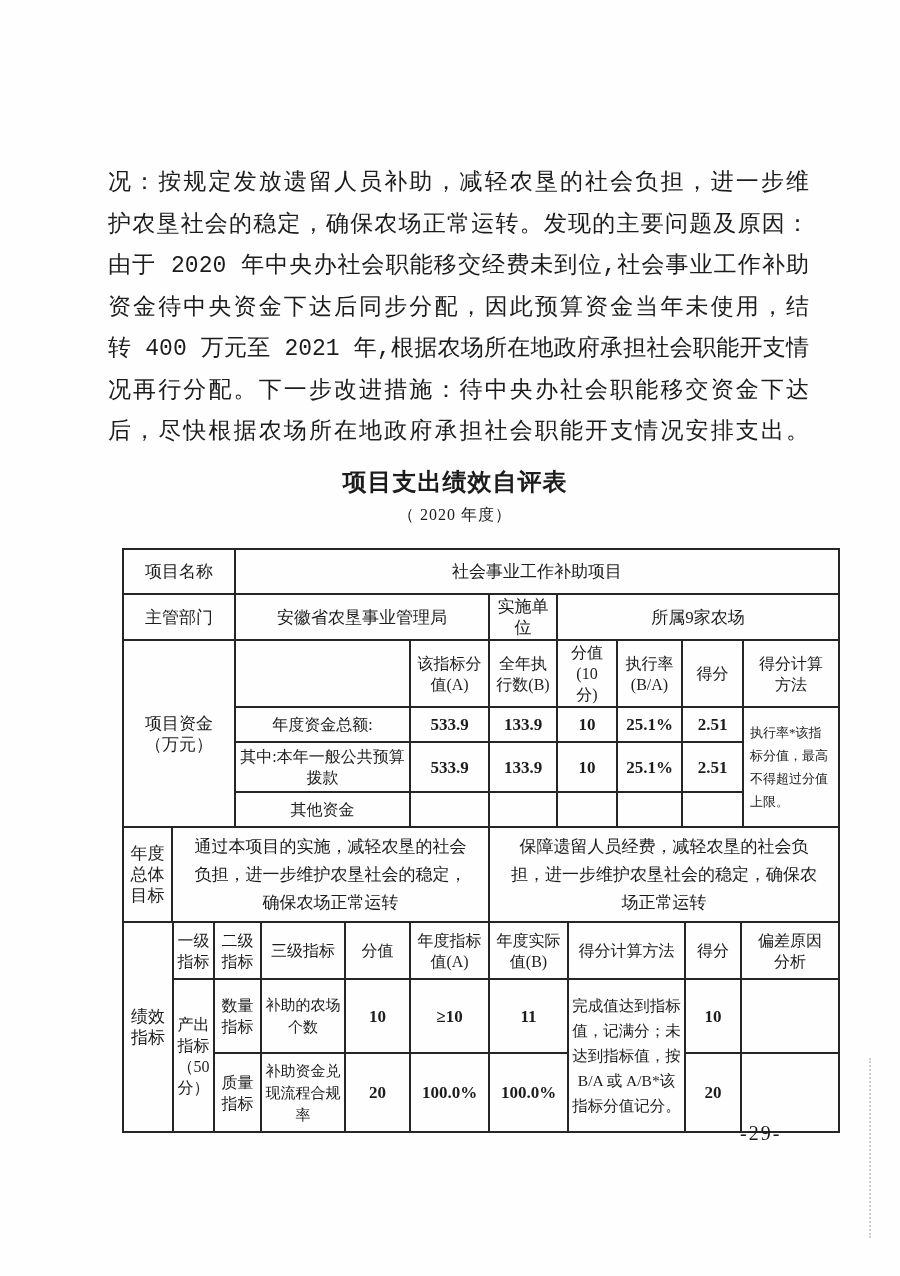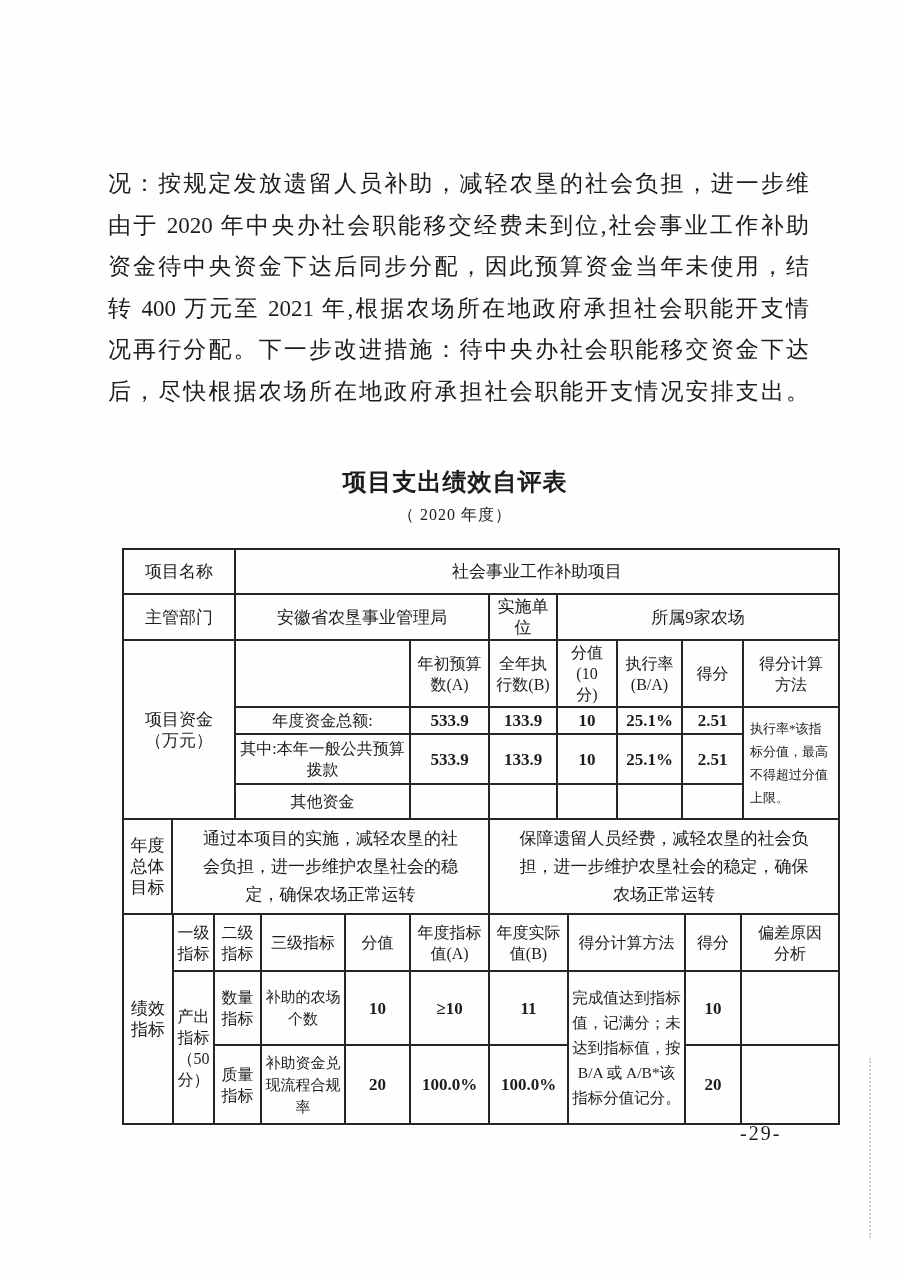--- a/index.html
+++ b/index.html
@@ -5,53 +5,54 @@
   html,body { margin:0; padding:0; background:#e8e8e8; }
   .page {
     position:relative; width:900px; height:1276px; margin:0 auto;
     background:#fefefe; overflow:hidden;
     font-family:"Liberation Serif","DejaVu Serif",serif;
     color:#1c1c1c;
   }
   
   .para { position:absolute; left:108px; top:163px; width:701px;
           font-size:23px; line-height:41.5px; }
-  .para .line { text-align:justify; text-align-last:justify; white-space:nowrap; }
+  .para .line { text-align:justify; text-align-last:justify; white-space:nowrap;font-family:Liberation Mono, monospace; }
   
   .doc-title { position:absolute; left:0; top:466px; width:910px; text-align:center;
                font-family:"Liberation Sans","DejaVu Sans",sans-serif;
                font-weight:700; font-size:24px; letter-spacing:1px; }
   .doc-subtitle { position:absolute; left:0; top:505px; width:910px; text-align:center;
                   font-size:16px; letter-spacing:1px; }
   
   .tablewrap { position:absolute; left:122px; top:548px; width:720px; }
   table { border-collapse:collapse; table-layout:fixed; width:716px; }
   .t2, .t3 { margin-top:-2px; }
   td { border:2px solid #262626; text-align:center; vertical-align:middle;
        font-size:16px; padding:1px 3px; overflow:hidden; line-height:21px; }
   td.prewrap { white-space:pre-line; }
   td.num { font-size:17px;font-weight:bold; }
   td.big { font-size:17px; }
   td.method1 { font-size:13px; text-align:left; padding:2px 6px; line-height:23px; }
   td.method2 { font-size:15.5px; padding:13px 3px; line-height:25px; }
   td.lv3 { font-size:15px; line-height:22px; padding:1px 2px; }
-  td.goal { font-size:17px; line-height:28px; padding:0 24px;margin-left:13px; }
+  td.goal { font-size:17px; line-height:28px; padding:0 16px;margin-left:13px; }
   
   .pagenum { position:absolute; left:740px; top:1122px; font-size:20px; letter-spacing:2px; }
   
   .artifact { position:absolute; left:869px; top:1058px; height:180px; width:0;
               border-left:2px dotted #cfcfcf; }
 </style>
 </head>
 <body>
 
 <div class="page">
 
   <div class="para">
     <div class="line">况：按规定发放遗留人员补助，减轻农垦的社会负担，进一步维</div>
+    <div class="line">护农垦社会的稳定，确保农场正常运转。发现的主要问题及原因：</div>
     <div class="line">由于 2020 年中央办社会职能移交经费未到位,社会事业工作补助</div>
     <div class="line">资金待中央资金下达后同步分配，因此预算资金当年未使用，结</div>
     <div class="line">转 400 万元至 2021 年,根据农场所在地政府承担社会职能开支情</div>
     <div class="line">况再行分配。下一步改进措施：待中央办社会职能移交资金下达</div>
     <div class="line">后，尽快根据农场所在地政府承担社会职能开支情况安排支出。</div>
   </div>
 
   <div class="doc-title">项目支出绩效自评表</div>
   <div class="doc-subtitle">（ 2020 年度）</div>
 
@@ -76,30 +77,30 @@
       <tr style="height:45px">
         <td class="big">主管部门</td>
         <td class="big" colspan="2">安徽省农垦事业管理局</td>
         <td class="big">实施单位</td>
         <td class="big" colspan="4">所属9家农场</td>
       </tr>
       <tr style="height:52px">
         <td class="big prewrap" rowspan="4">项目资金
 （万元）</td>
         <td></td>
-        <td>年初预算数(A)</td>
+        <td>该指标分值(A)</td>
         <td>全年执行数(B)</td>
         <td class="prewrap">分值(10
 分)</td>
         <td>执行率(B/A)</td>
         <td>得分</td>
         <td class="prewrap">得分计算
 方法</td>
       </tr>
-      <tr style="height:27px">
+      <tr style="height:35px">
         <td>年度资金总额:</td>
         <td class="num">533.9</td>
         <td class="num">133.9</td>
         <td class="num">10</td>
         <td class="num">25.1%</td>
         <td class="num">2.51</td>
         <td class="method1" rowspan="3">执行率*该指标分值，最高不得超过分值上限。</td>
       </tr>
       <tr style="height:50px">
         <td class="prewrap">其中:本年一般公共预算

